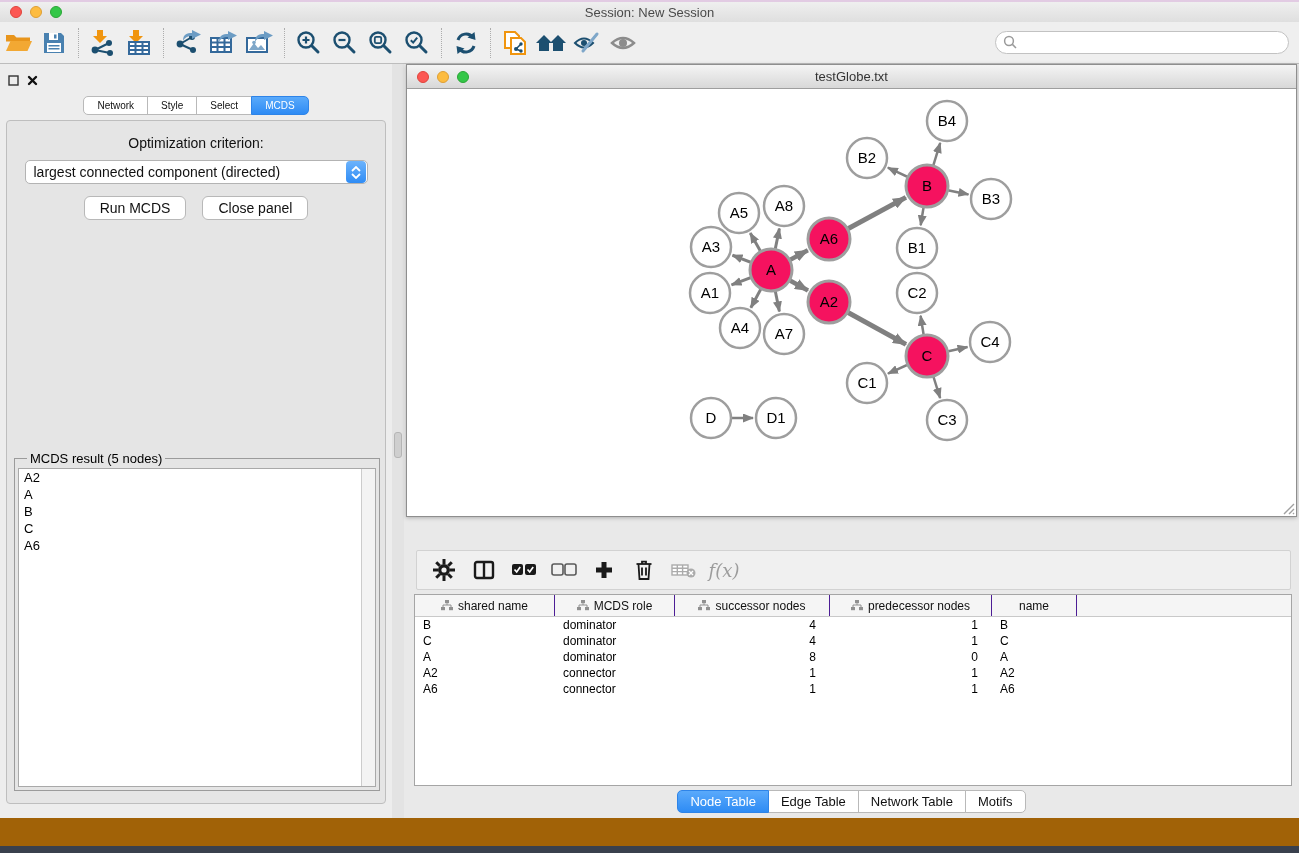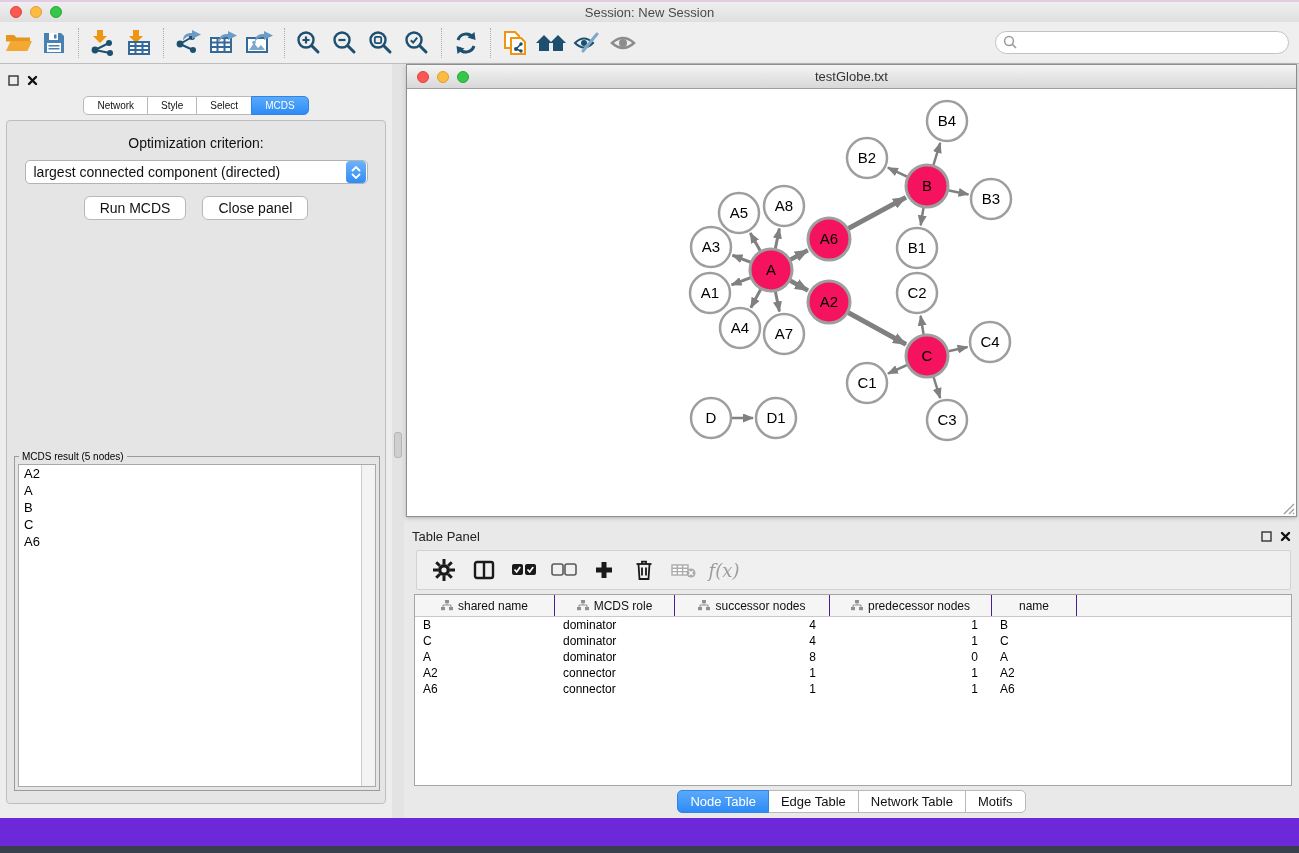--- a/index.html
+++ b/index.html
@@ -1,18 +1,18 @@
 <!DOCTYPE html>
 <html><head>
 <meta charset="utf-8">
 <style>
   * { margin:0; padding:0; box-sizing:border-box; }
   html,body { width:1299px; height:853px; font-family:"Liberation Sans", sans-serif; background:#ECECEC; overflow:hidden; }
   .abs { position:absolute; }
-  #app { position:relative; width:1299px; height:853px; background:#6d28d9;text-decoration:underline; }
+  #app { position:relative; width:1299px; height:853px; background:#a16207;text-decoration:underline; }
 
   
   #titlebar { left:0; top:0; width:1299px; height:22px;
     background:linear-gradient(#EFEFEF,#DFDFDF); border-top:2px solid #E2CBE3;
     display:flex; align-items:center; }
   .tl { width:12px; height:12px; border-radius:50%; margin-left:8px; }
   .tl.red    { background:#FC5753; border:1px solid #DF443C; margin-left:10px; }
   .tl.yellow { background:#FDBC40; border:1px solid #DE9F34; }
   .tl.green  { background:#34C748; border:1px solid #2AA636; }
   #titlebar .title { position:absolute; left:0; right:0; text-align:center; font-size:13px; color:#4A4A4A; }
@@ -50,21 +50,21 @@
   #criterion { position:relative; margin:9px auto 0; width:343px; height:24px; background:#fff;
     border:1px solid #B3B3B3; border-radius:5px; display:flex; align-items:center; cursor:default; }
   #criterion .val { flex:1; font-size:14px; color:#111; padding-left:8px; white-space:nowrap; }
   #criterion .stepper { width:20px; height:22px; border-radius:4px; margin-right:1px;
     background:linear-gradient(#6CB3FC,#2F8CF5); display:flex; flex-direction:column; align-items:center; justify-content:center; gap:1px; }
   #cp-buttons { display:flex; justify-content:center; gap:16px; margin-top:12px; }
   .macbtn { background:#fff; border:1px solid #B8B8B8; border-radius:6px; padding:3px 15px;
     font-size:14px; color:#111; cursor:default; }
   #result-fs { position:absolute; left:7px; top:330px; width:366px; height:340px;
     border:1px solid #9B9B9B; background:#E5E5E5; }
-  #result-fs legend { font-size:10px; color:#000; margin-left:4px; padding:0 3px; }
+  #result-fs legend { font-size:13px; color:#000; margin-left:12px; padding:0 3px; }
   #result-list { position:absolute; left:3px; top:2px; right:3px; bottom:3px; background:#fff;
     border:1px solid #A9A9A9; overflow:hidden; }
   #result-scroll { position:absolute; right:0; top:0; width:14px; bottom:0; background:#F3F3F3; border-left:1px solid #CCC; }
   .mcds-item { font-size:13px; color:#000; padding:1px 0 1px 5px; line-height:15px; }
 
   
   #netwin { left:2px; top:0; width:891px; height:453px; border:1px solid #8E8E8E;
     background:#fff; box-shadow:0 1px 4px rgba(0,0,0,.25); }
   #nw-titlebar { height:24px; background:linear-gradient(#F4F4F4,#D8D8D8); border-bottom:1px solid #9E9E9E;
     display:flex; align-items:center; position:relative; }
@@ -442,31 +442,20 @@
                 </g>
               </g>
           </svg>
           <svg id="resize-corner" width="14" height="14" viewBox="0 0 14 14">
               <path stroke="#A0A0A0" stroke-width="1.4" d="M13 3 L3 13 M13 8 L8 13 M13 12 L12 13"></path>
             </svg>
         </div>
       </div>
 
       <div id="tablepanel" class="abs">
-        <div class="panel-head">
-          <div class="ptitle">Table Panel</div>
-          <div class="picons">
-            <svg width="11" height="11" viewBox="0 0 11 11">
-                <rect x="1" y="1" width="9" height="9" fill="none" stroke="#333" stroke-width="1.4"></rect>
-              </svg>
-            <svg width="11" height="11" viewBox="0 0 11 11">
-                <path stroke="#111" stroke-width="2.4" stroke-linecap="round" d="M2 2 L9 9 M9 2 L2 9"></path>
-              </svg>
-          </div>
-        </div>
 
         <div id="tp-toolbar">
           <div class="tpbtn">
             <svg width="22" height="22" viewBox="0 0 22 22">
                 <g fill="#1A1A1A">
                   <circle cx="11" cy="11" r="6"></circle>
                   <g>
                     <rect x="9.5" y="0" width="3" height="5"></rect>
                     <rect x="9.5" y="17" width="3" height="5"></rect>
                     <rect x="0" y="9.5" width="5" height="3"></rect>

